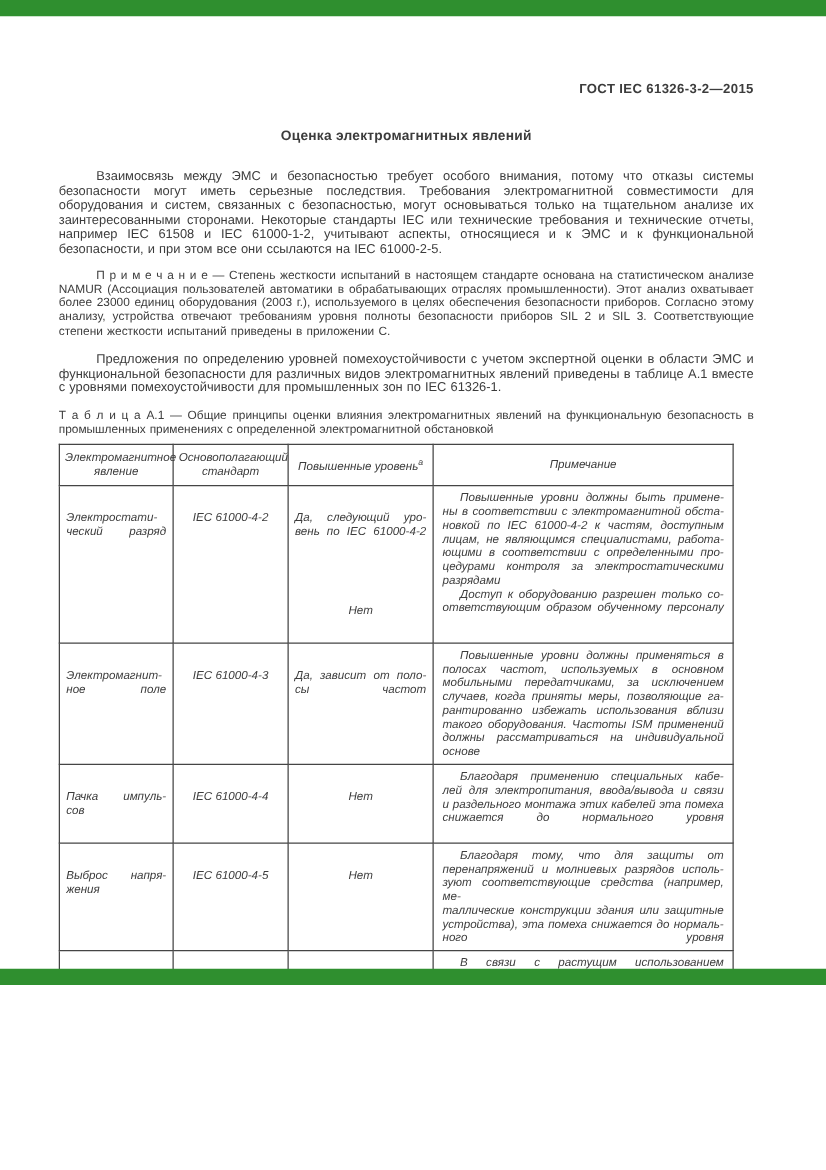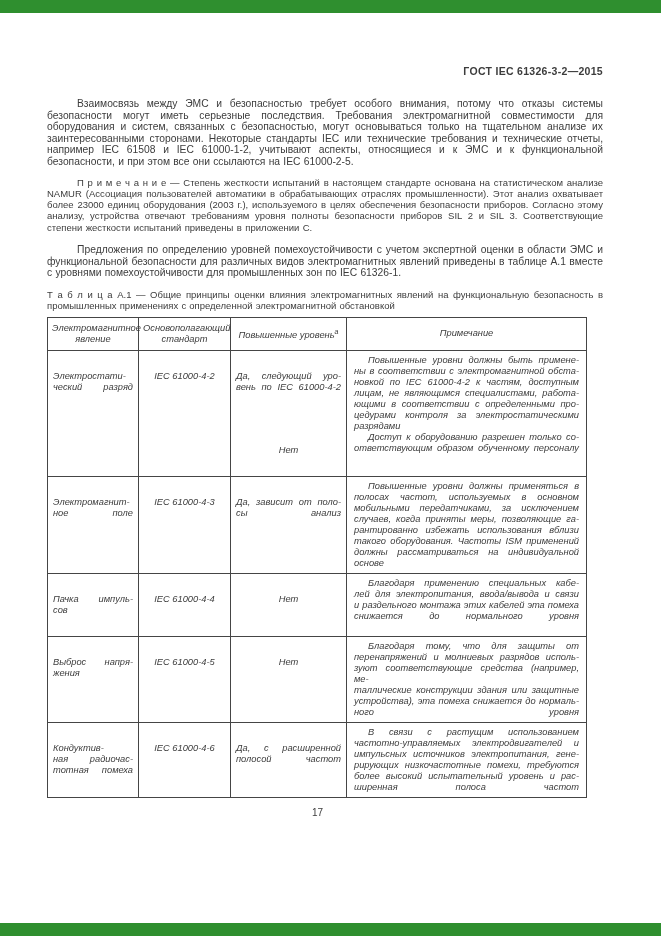--- a/index.html
+++ b/index.html
@@ -1,16 +1,16 @@
 <!DOCTYPE html>
 <html><head>
 <meta charset="utf-8">
 <style>
   html,body{margin:0;padding:0;background:#ffffff;}
-  .page{position:relative;width:661px;height:936px;background:#ffffff;overflow:hidden;
+  .page{position:relative;width:661px;height:788px;background:#ffffff;overflow:hidden;
         font-family:"Liberation Sans","DejaVu Sans",sans-serif;color:#3c3c3c;}
   .green-bar{position:absolute;left:0;width:661px;height:13px;background:#2f8f2f;}
   .green-bar.top{top:0;}
   .green-bar.bottom{bottom:0;}
   .content{position:absolute;left:47px;top:13px;width:556px;}
   .doc-header{margin-top:52px;text-align:right;font-weight:bold;font-size:10.5px;letter-spacing:0.3px;}
   .appendix{margin-top:20px;text-align:center;font-weight:bold;font-size:9.5px;letter-spacing:0.8px;}
   .appendix-type{margin-top:2px;text-align:center;font-weight:bold;font-size:9.5px;letter-spacing:0.8px;}
   .title{margin:26px 0 0 0;text-align:center;font-weight:bold;font-size:11px;letter-spacing:0.2px;}
   p{margin:0;}
@@ -39,20 +39,21 @@
 </head>
 <body>
 
 <div class="page">
   <div class="green-bar top"></div>
 
   <div class="content">
     <div class="doc-header">ГОСТ IEC 61326-3-2—2015</div>
 
 
+    <h1 class="title">Оценка электромагнитных явлений</h1>
 
     <p class="body-par">Взаимосвязь между ЭМС и безопасностью требует особого внимания, потому что отказы системы безопасности могут иметь серьезные последствия. Требования электромагнитной совместимости для оборудования и систем, связанных с безопасностью, могут основываться только на тщательном анализе их заинтересованными сторонами. Некоторые стандарты IEC или технические требования и технические отчеты, например IEC 61508 и IEC 61000-1-2, учитывают аспекты, относящиеся и к ЭМС и к функциональной безопасности, и при этом все они ссылаются на IEC 61000-2-5.</p>
 
     <p class="note-par"><span>П р и м е ч а н и е —</span> <span>Степень жесткости испытаний в настоящем стандарте основана на статистическом анализе NAMUR (Ассоциация пользователей автоматики в обрабатывающих отраслях промышленности). Этот анализ охватывает более 23000 единиц оборудования (2003 г.), используемого в целях обеспечения безопасности приборов. Согласно этому анализу, устройства отвечают требованиям уровня полноты безопасности приборов SIL 2 и SIL 3. Соответствующие степени жесткости испытаний приведены в приложении С.</span></p>
 
     <p class="body-par second">Предложения по определению уровней помехоустойчивости с учетом экспертной оценки в области ЭМС и функциональной безопасности для различных видов электромагнитных явлений приведены в таблице А.1 вместе с уровнями помехоустойчивости для промышленных зон по IEC 61326-1.</p>
 
     <p class="caption"><span>Т а б л и ц а  А.1 —</span> <span>Общие принципы оценки влияния электромагнитных явлений на функциональную безопасность в промышленных применениях с определенной электромагнитной обстановкой</span></p>
 
     <table>
@@ -90,21 +91,21 @@
 разрядами</div>
             <div>Доступ к оборудованию разрешен только со-
 ответствующим образом обученному персоналу</div>
           </td>
         </tr>
         <tr>
           <td class="c-phen">Электромагнит-
 ное поле</td>
           <td class="c-std">IEC 61000-4-3</td>
           <td class="c-level">Да, зависит от поло-
-сы анализ</td>
+сы частот</td>
           <td class="c-note">
               <div>Повышенные уровни должны применяться в
 полосах частот, используемых в основном
 мобильными передатчиками, за исключением
 случаев, когда приняты меры, позволяющие га-
 рантированно избежать использования вблизи
 такого оборудования. Частоты ISM применений
 должны рассматриваться на индивидуальной
 основе</div>
             </td>

